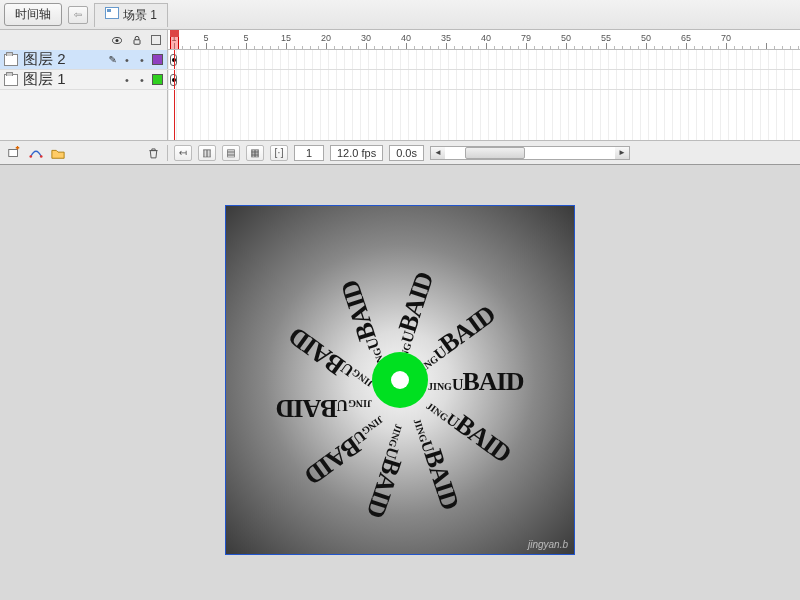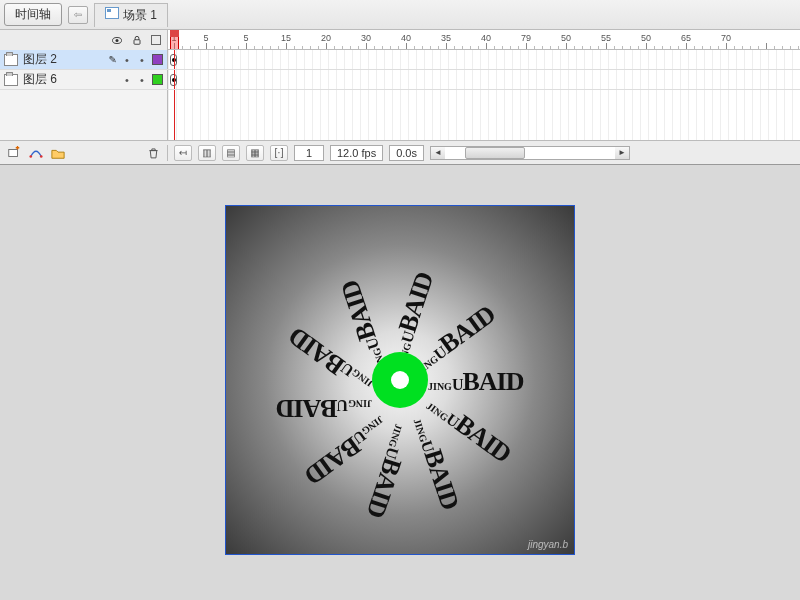--- a/index.html
+++ b/index.html
@@ -28,21 +28,21 @@
 .playhead-marker { position: absolute; top: 0; bottom: 0; width: 9px; background: rgba(255,60,60,0.4); border-left: 1px solid #c00; border-right: 1px solid #c00; }
 .playhead-marker::before { content:""; position:absolute; top:-1px; left:-1px; right:-1px; height:8px; background:#d44; border-radius:2px 2px 0 0;}
 
 .layer-rows { }
 .layer-row { display: flex; height: 20px; border-bottom: 1px solid #ddd; }
 .layer-cell { width: 168px; flex-shrink: 0; display: flex; align-items: center; gap: 5px; padding: 0 4px; border-right: 1px solid #bbb; }
 .layer-row.selected .layer-cell { background: #cfe3fa; }
 .layer-row:not(.selected) .layer-cell { background: #f2f2f2; }
 .layer-icon { width: 14px; height: 12px; background: #fff; border: 1px solid #888; position: relative; }
 .layer-icon::before { content: ""; position: absolute; top: -3px; left: 1px; width: 5px; height: 3px; background: #ccc; border: 1px solid #888; border-bottom: none; border-radius: 1px 1px 0 0;}
-.layer-name { flex: 1; font-size: 12px; }
+.layer-name { flex: 1; font-size: 15px; }
 .pencil { font-size: 10px; color: #333; }
 .dotcol { width: 10px; text-align: center; color: #555; }
 .swatch { width: 11px; height: 11px; border: 1px solid #555; }
 .sw-purple { background: #9040c0; }
 .sw-green { background: #30d020; }
 
 .frames-track { flex: 1; background: #fff; position: relative; overflow: hidden; }
 .frame-grid { position: absolute; inset: 0; background-image: repeating-linear-gradient(to right, #eee 0, #eee 1px, transparent 1px, transparent 8px); }
 .keyframe { position: absolute; top: 4px; left: 2px; width: 7px; height: 12px; border-radius: 3px; background: #fff; border: 1px solid #666; }
 .keyframe::after { content:""; position:absolute; top:3px; left:1px; width:4px; height:4px; background:#000; border-radius:50%; }
@@ -220,21 +220,21 @@
         </div>
         <div class="frames-track">
           <div class="frame-grid"></div>
           <div class="keyframe"></div>
           <div class="playline"></div>
         </div>
       </div>
       <div class="layer-row">
         <div class="layer-cell">
           <span class="layer-icon"></span>
-          <span class="layer-name">图层 6</span>
+          <span class="layer-name">图层 1</span>
           <span class="dotcol">•</span>
           <span class="dotcol">•</span>
           <span class="swatch sw-green"></span>
         </div>
         <div class="frames-track">
           <div class="frame-grid"></div>
           <div class="keyframe"></div>
           <div class="playline"></div>
         </div>
       </div>

